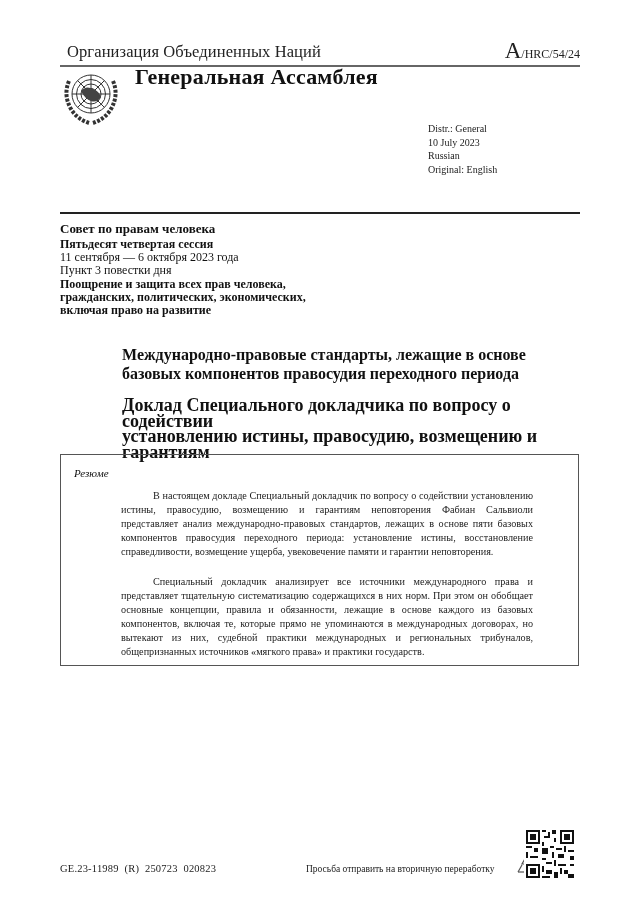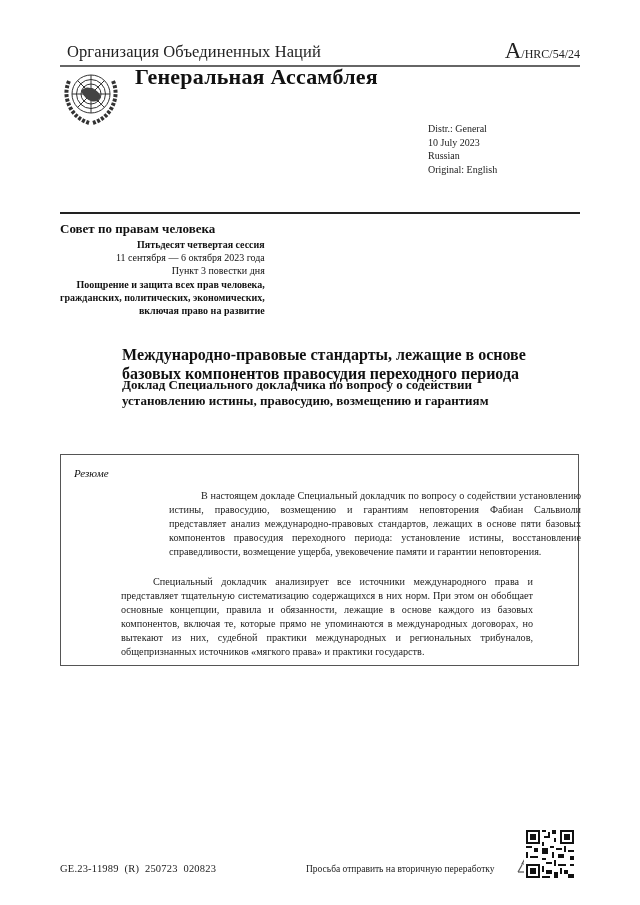--- a/index.html
+++ b/index.html
@@ -8,29 +8,29 @@
   .abs { position: absolute; }
   .org-name { left: 67px; top: 42px; font-size: 16.5px; letter-spacing: 0.1px; color: #222; }
   .symbol { right: 60px; top: 38px; font-size: 12px; color: #222; white-space: nowrap; }
   .symbol .big { font-size: 23px; }
   .top-rule { left: 60px; top: 65px; width: 520px; height: 0; border-top: 2px solid #666; }
   .logo { left: 61px; top: 67px; width: 60px; height: 60px; }
   .assembly { left: 126px; top: 64px; font-size: 22px; font-weight: bold; letter-spacing: 0.2px; margin-left: 9px; }
   .distr { left: 428px; top: 76px; font-size: 10px; line-height: 13.5px; color: #222; margin-top: 46px; }
   .mid-rule { left: 60px; top: 212px; width: 520px; height: 0; border-top: 2.5px solid #222; }
   .council { left: 60px; top: 221px; font-size: 13px; font-weight: bold; line-height: 15px; }
-  .meta { left: 60px; top: 238px; font-size: 10px; line-height: 13.2px; text-align: right; }
+  .meta { left: 60px; top: 238px; font-size: 12px; line-height: 13.2px; }
   .meta .b { font-weight: bold; }
   .title { left: 122px; top: 345px; font-size: 16px; font-weight: bold; line-height: 19px; width: 430px; }
-  .subtitle { left: 122px; top: 377px; font-size: 13px; font-weight: bold; line-height: 15.5px; width: 430px; }
+  .subtitle { left: 122px; top: 398px; font-size: 18px; font-weight: bold; line-height: 15.5px; width: 430px; }
   .summary-box { left: 60px; top: 454px; width: 519px; height: 212px; border: 1.5px solid #555; box-sizing: border-box; }
   .summary-label { left: 74px; top: 467px; font-size: 11px; font-style: italic; }
   .para { left: 121px; width: 412px; font-size: 10.2px; line-height: 14.1px; text-align: justify; color: #222; }
   .para .indent { display: inline-block; width: 32px; }
-  .p1 { top: 489px; margin-left: 48px; }
+  .p1 { top: 489px; }
   .p2 { top: 575px; }
   .footer-code { left: 60px; top: 863px; font-size: 10.5px; color: #222; letter-spacing: 0.2px; word-spacing: 3px; }
   .recycle-text { left: 290px; top: 864px; font-size: 9.5px; color: #222; margin-left: 16px; }
   .recycle-icon { left: 515px; top: 855px; width: 22px; height: 22px; }
   .qr { left: 524px; top: 828px; width: 52px; height: 52px; }
 </style>
 </head>
 <body>
 
 <div class="abs org-name">Организация Объединенных Наций</div>

